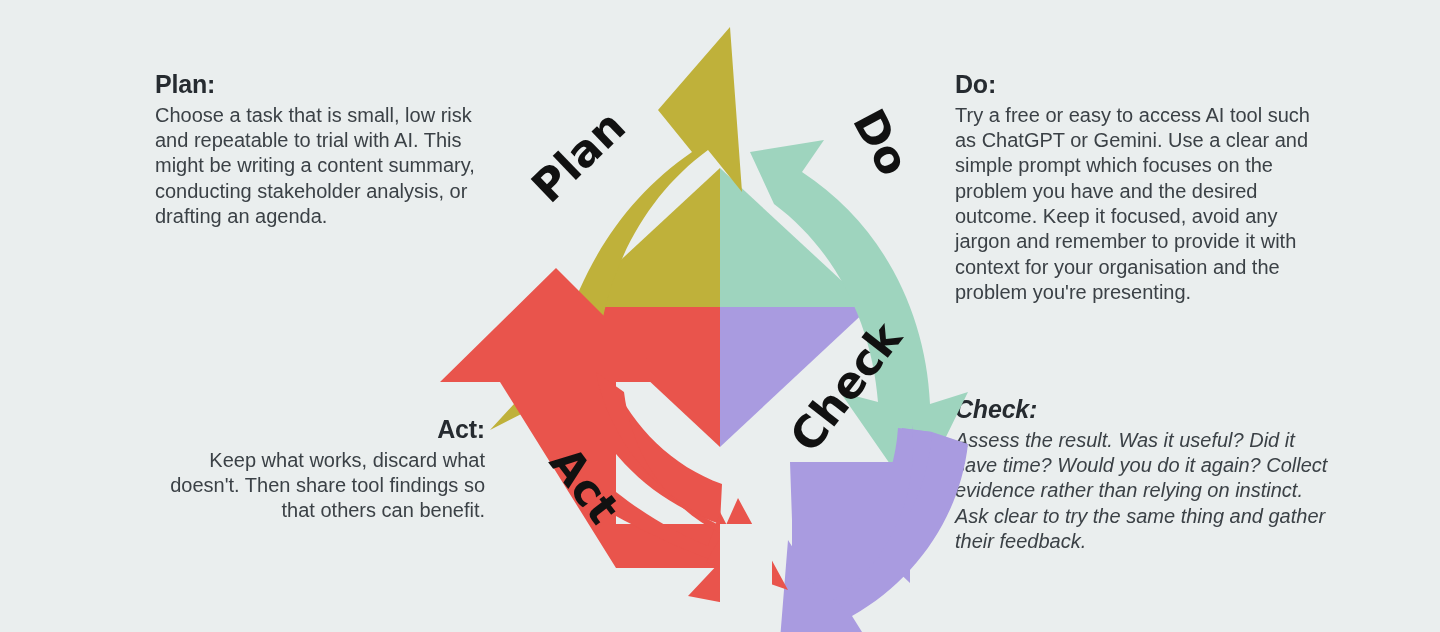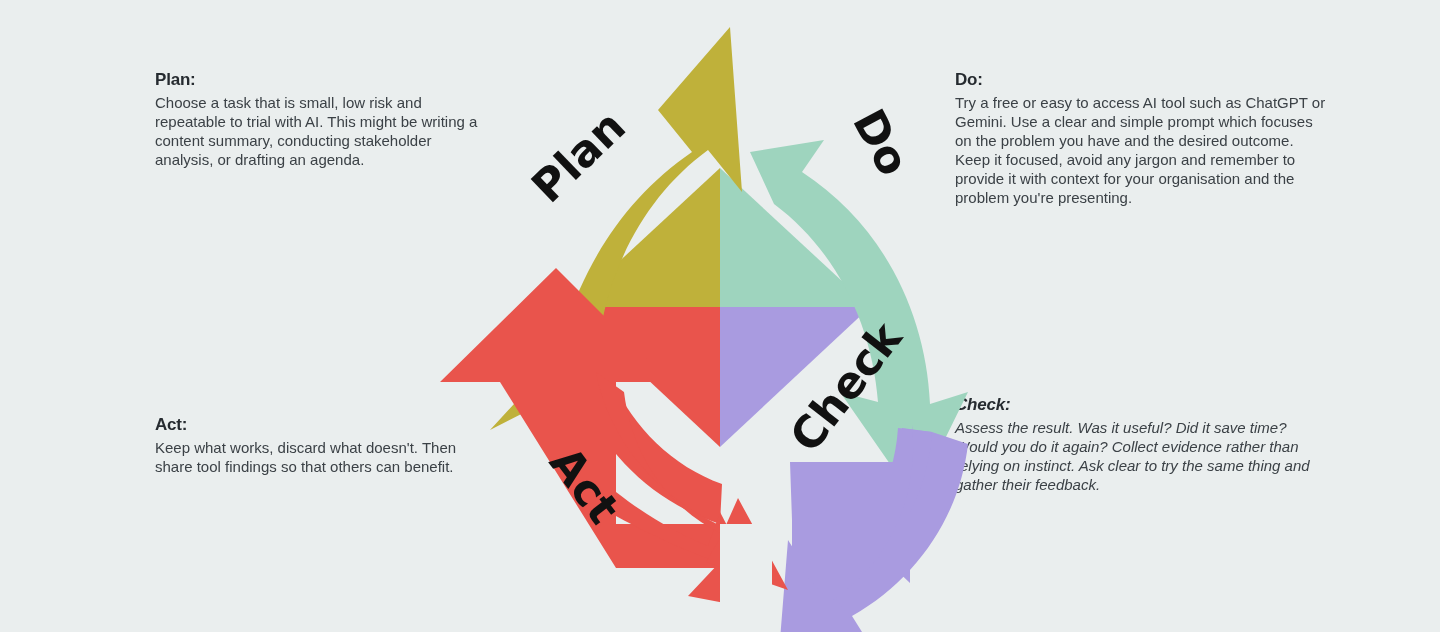--- a/index.html
+++ b/index.html
@@ -16,38 +16,38 @@
   }
   .stage {
     position: relative;
     width: 1440px;
     height: 632px;
   }
 
   
   .block { position: absolute; }
   .block h2 {
-    font-size: 17px;
+    font-size: 25px;
     font-weight: bold;
     letter-spacing: -0.2px;
     color: #262b30;
     margin-bottom: 3px;
     line-height: 1.18;
   }
   .block p {
-    font-size: 15px;
+    font-size: 20px;
     line-height: 1.27;
     color: #3b4146;
   }
   .align-left  { text-align: left; }
   .align-right { }
 
   #plan-block  { left: 155px; top: 70px;  width: 330px; }
   #do-block    { left: 955px; top: 70px;  width: 375px; }
-  #act-block   { left: 155px; top: 415px; width: 330px; }
+  #act-block   { left: 155px; top: 415px; width: 330px; text-align: right; }
   #check-block { left: 955px; top: 395px; width: 375px; font-style: italic; }
 
   
   #pdca-diagram {
     position: absolute;
     left: 420px;
     top: 0px;
     width: 600px;
     height: 632px;
   }

